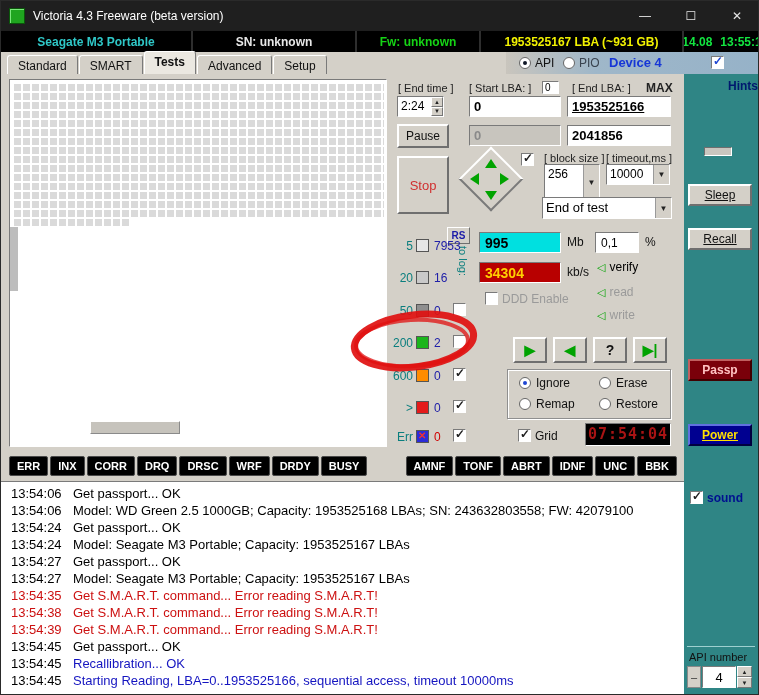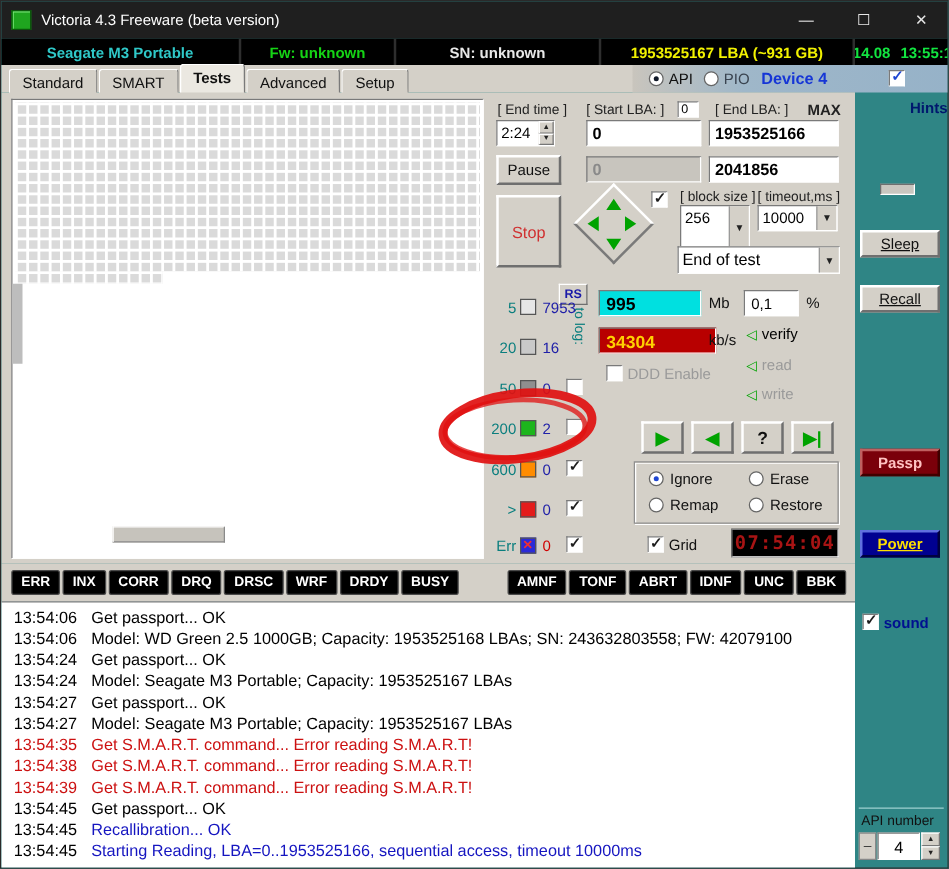--- a/index.html
+++ b/index.html
@@ -130,22 +130,22 @@
     <div class="titletext">Victoria 4.3 Freeware (beta version)</div>
     <div class="wbtns">
       <div class="wbtn">—</div>
       <div class="wbtn">☐</div>
       <div class="wbtn">✕</div>
     </div>
   </div>
 
   <div class="infobar">
     <div class="infoseg seg-model">Seagate M3 Portable</div>
+    <div class="infoseg seg-sn">SN: unknown</div>
     <div class="infoseg seg-fw">Fw: unknown</div>
-    <div class="infoseg seg-sn">SN: unknown</div>
     <div class="infoseg seg-lba">1953525167 LBA (~931 GB)</div>
     <div class="infoseg seg-clock">
       <span>14.08</span>
       <span>13:55:1</span>
     </div>
   </div>
 
   <div class="tabstrip-bg"></div>
   <div class="modestrip-bg"></div>
   <div class="tabs">
@@ -183,21 +183,21 @@
   <span class="lbl" style="left:645px; top:80px; font-weight:bold; font-size:12px;">MAX</span>
 
   <div class="spin" style="left:396px; top:95px; width:47px; height:21px;">
     <div class="val">2:24</div>
     <div class="arr">
       <div>▲</div>
       <div>▼</div>
     </div>
   </div>
   <div class="field" style="left:468px; top:95px; width:92px; height:21px;">0</div>
-  <div class="field" style="left:566px; top:95px; width:104px; height:21px;">1953525166</div>
+  <div class="field" style="left:566px; top:95px; width:104px; height:21px;text-decoration:underline;">1953525166</div>
 
   <div class="btn" style="left:396px; top:123px; width:52px; height:24px;">Pause</div>
   <div class="field dim" style="left:468px; top:124px; width:92px; height:21px;">0</div>
   <div class="field" style="left:566px; top:124px; width:104px; height:21px;">2041856</div>
 
   <div class="btn" style="left:396px; top:155px; width:52px; height:58px; color:#D03030; font-size:13px;">Stop</div>
 
   <div class="diamond"></div>
   <span class="tri up"></span>
   <span class="tri down"></span>
@@ -276,21 +276,21 @@
     </span>
 
   <div class="ledfield" style="left: 478px; top: 231px; width: 82px; height: 21px; background-color: rgb(0, 224, 224);">
       <span>995</span>
     </div>
   <span class="slabel" style="left:566px; top:234px;">Mb</span>
   <div class="ledfield" style="left:594px; top:231px; width:44px; height:21px; font-weight:normal; font-size:12px; background:#fff;">
       <span>0,1</span>
     </div>
   <span class="slabel" style="left:644px; top:234px;">%</span>
-  <div class="ledfield" style="left: 478px; top: 261px; width: 94px; height: 21px; color: rgb(255, 208, 0); background-color: rgb(184, 0, 0);">
+  <div class="ledfield" style="left: 478px; top: 261px; width: 82px; height: 21px; color: rgb(255, 208, 0); background-color: rgb(184, 0, 0);">
       <span>34304</span>
     </div>
   <span class="slabel" style="left:566px; top:264px;">kb/s</span>
 
   <div class="act-row" style="left:596px; top:259px;">
     <span class="arrow">◁</span>
     <span class="t">verify</span>
   </div>
   <div class="act-row dim" style="left:596px; top:284px;">
     <span class="arrow">◁</span>

